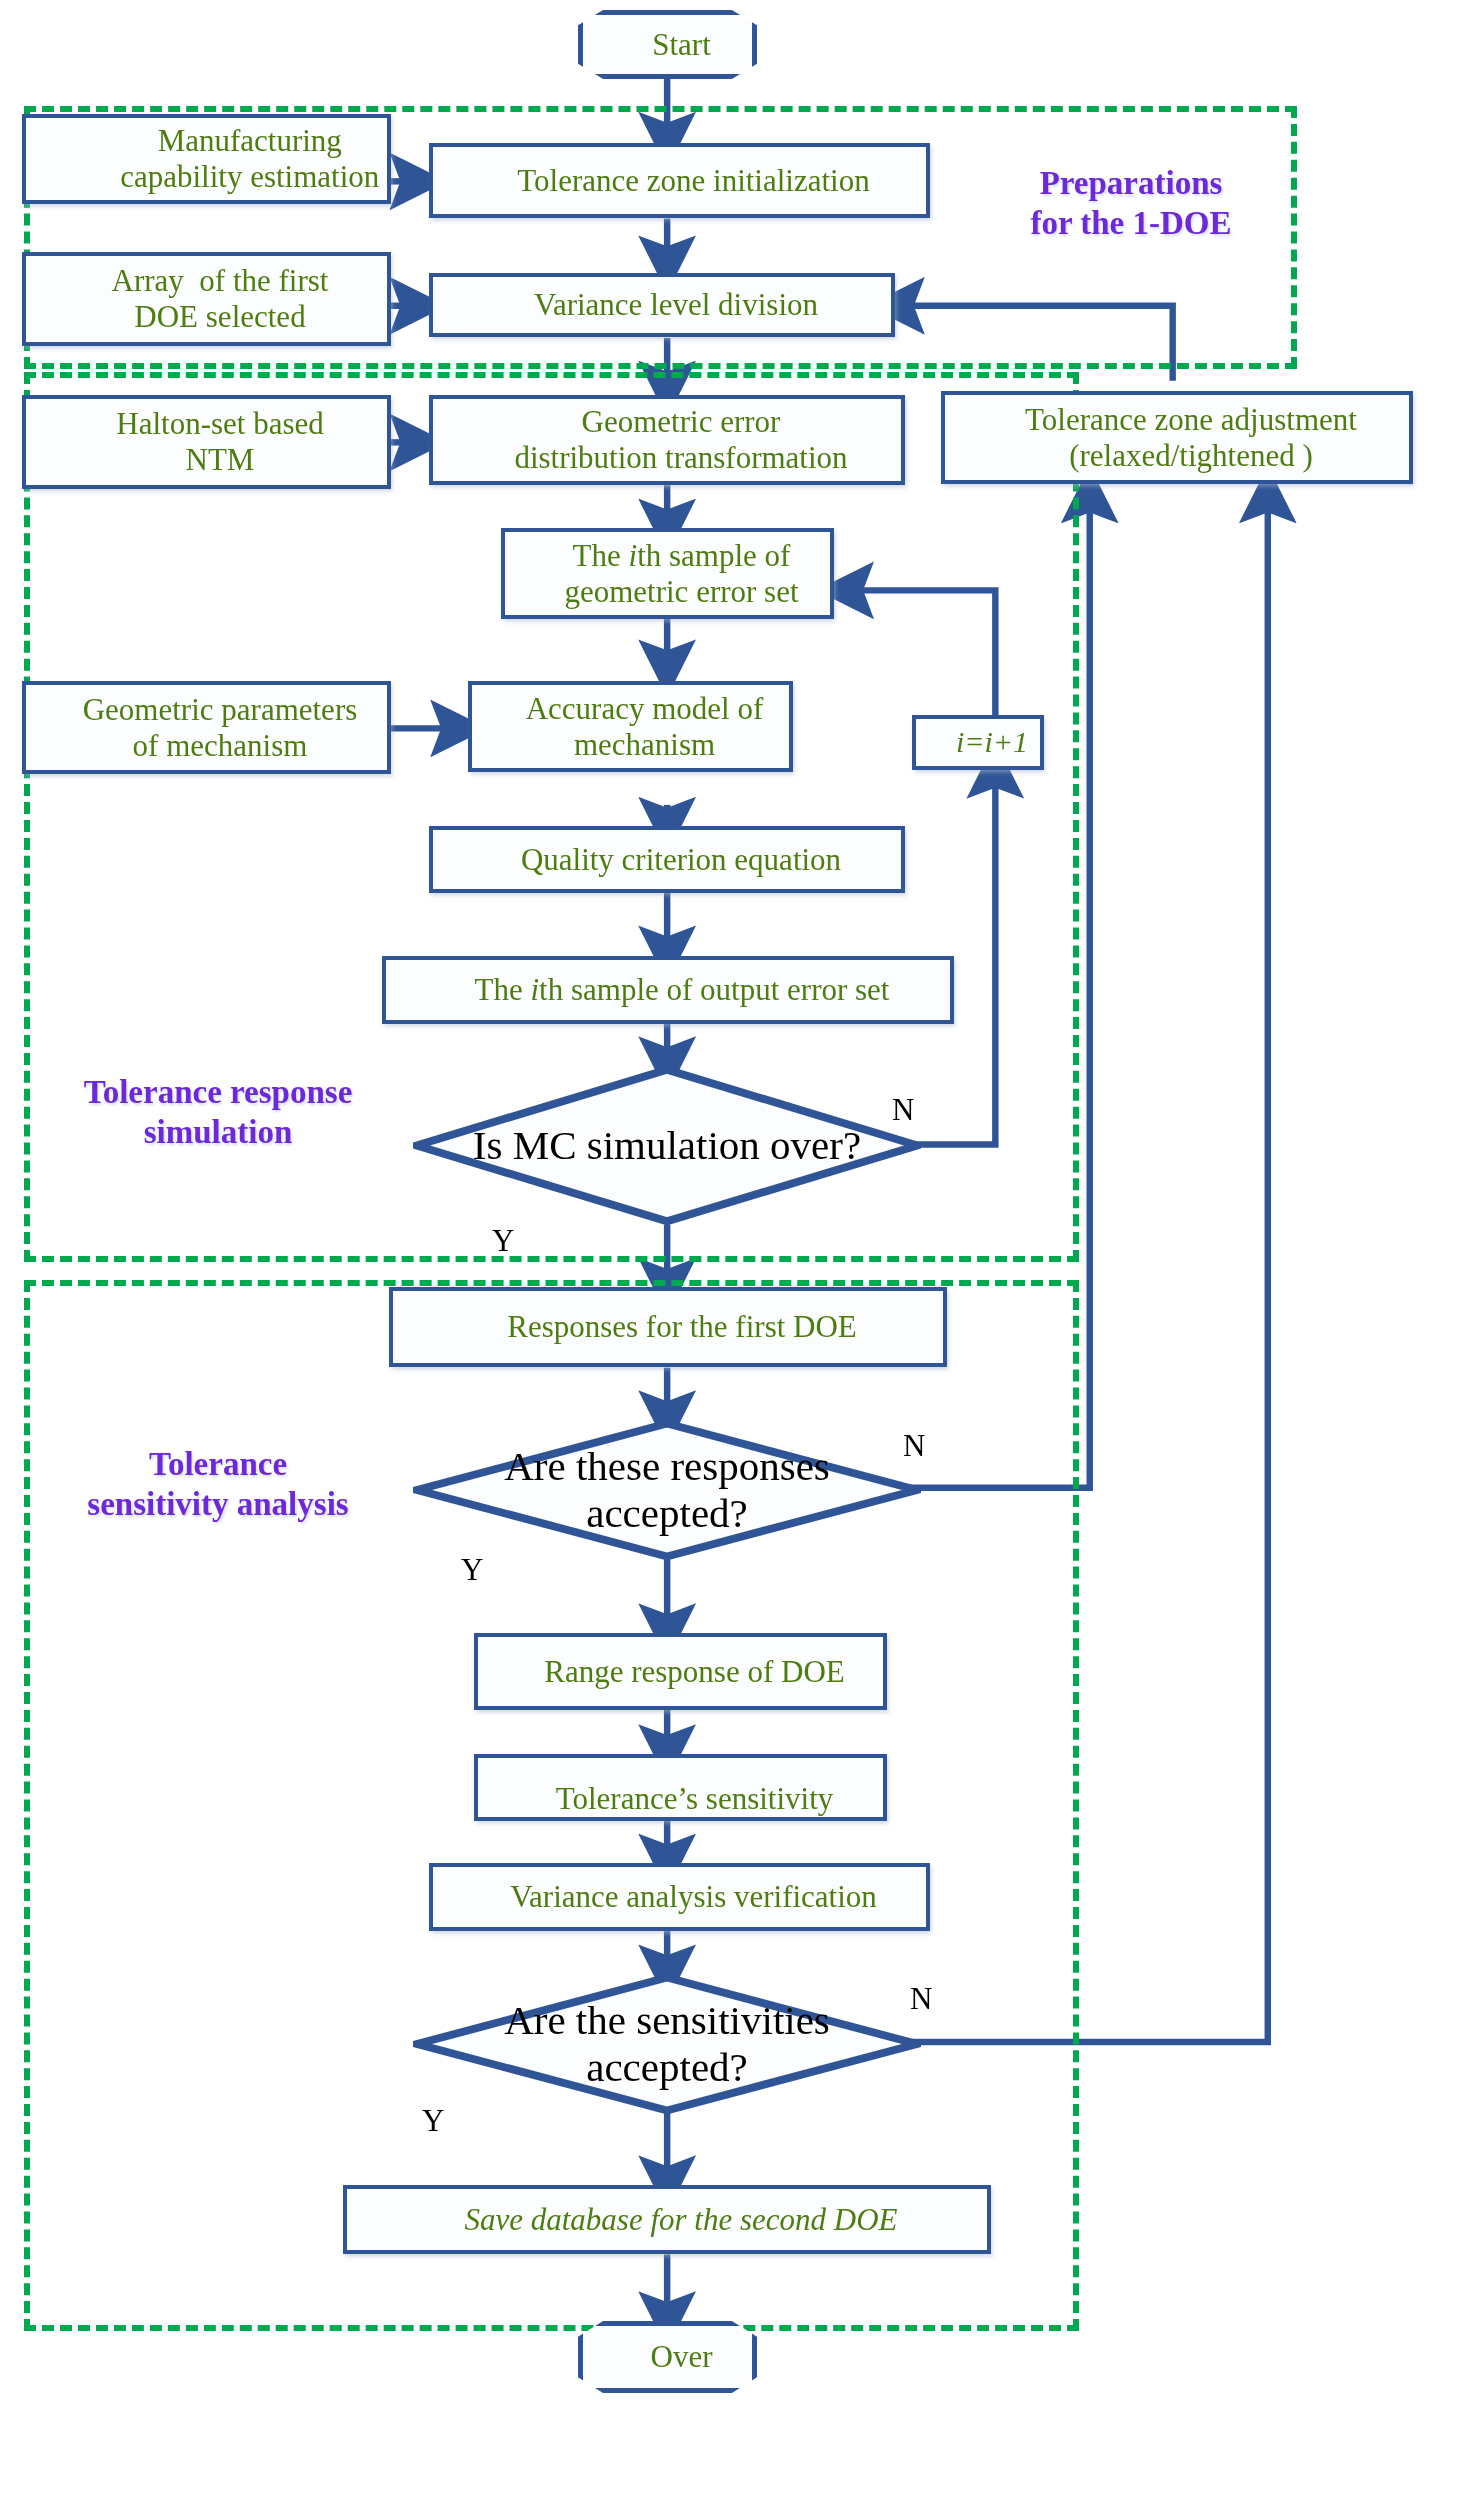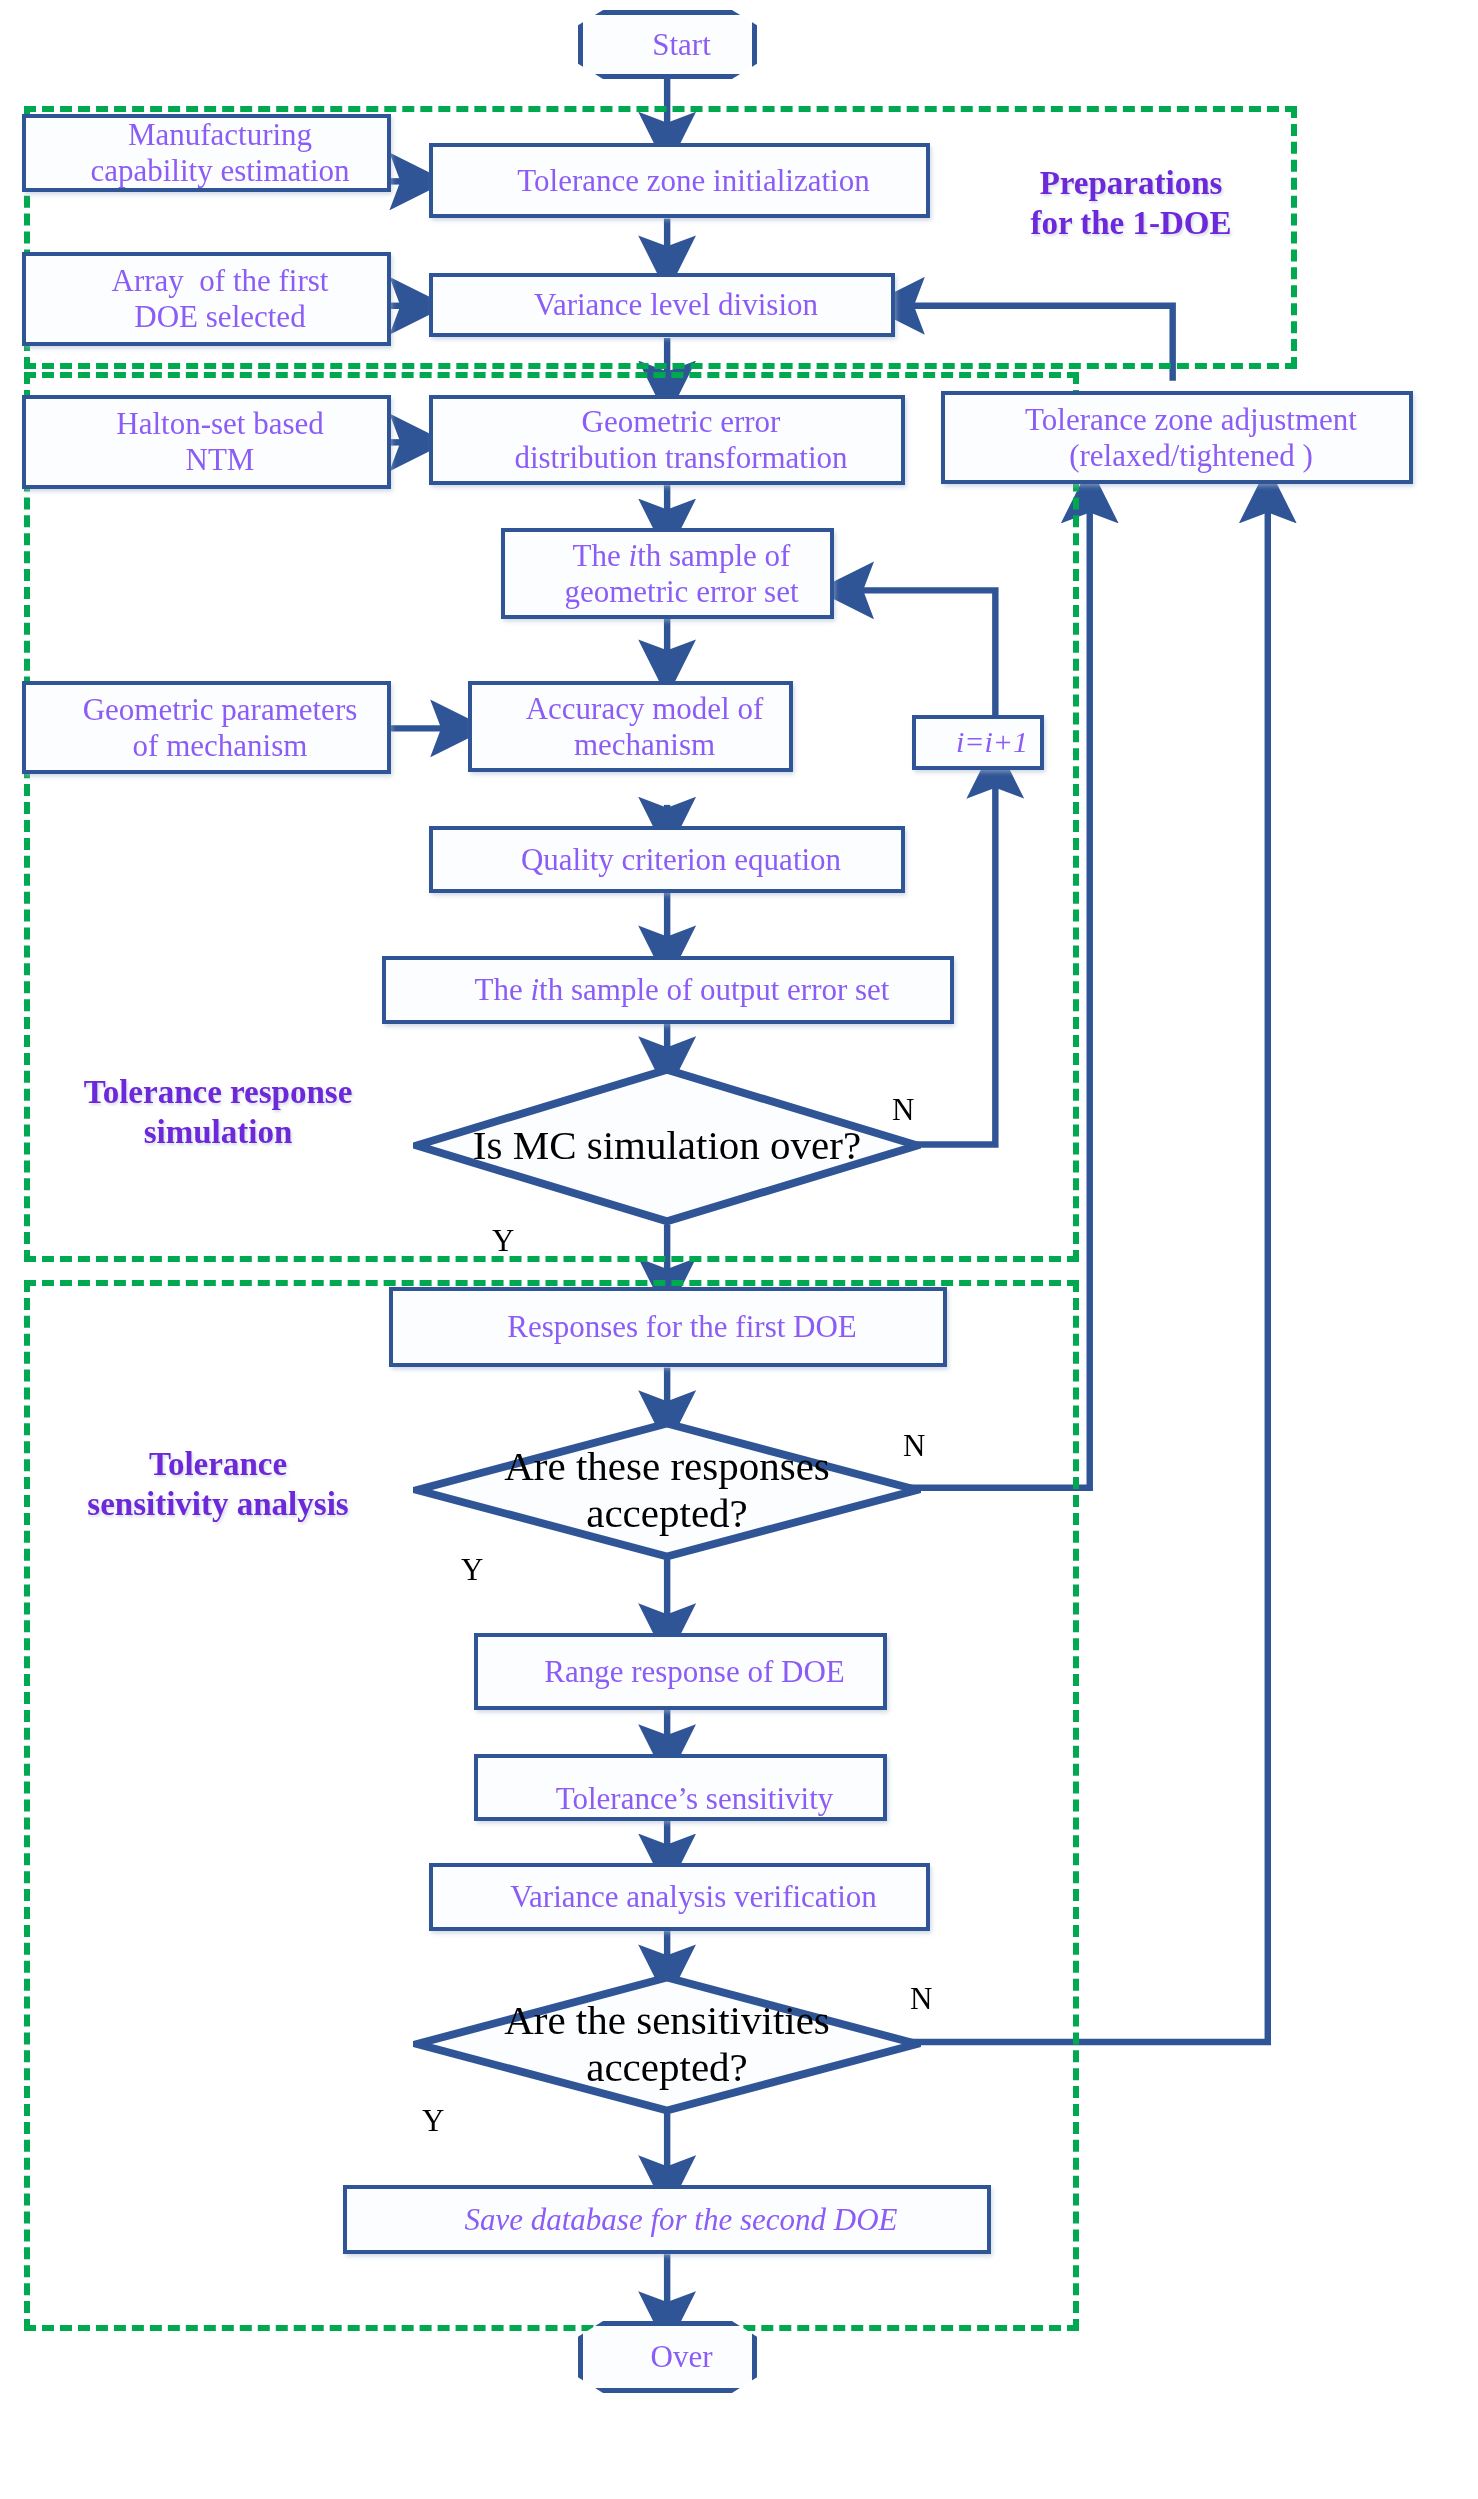--- a/index.html
+++ b/index.html
@@ -6,21 +6,21 @@
   body{font-family:"Liberation Serif", serif;}
   #stage{position:relative;width:1478px;height:2500px;background:#fff;overflow:hidden;}
   #svgroot{position:absolute;left:0;top:0;width:1478px;height:2500px;}
   .node{
     position:absolute;
     box-sizing:border-box;
     border:4.3px solid #2f5597;
     background:#fcfdff;
     display:flex;align-items:center;justify-content:center;
     text-align:center;
-    color:#8b5cf6;
+    color:#4d7c0f;
     font-family:"Liberation Serif", serif;
     font-size:31px;
     line-height:1.15;
     box-shadow:2.1px 2.9px 4.3px rgba(170,185,205,.55);
     z-index:4;
     padding-left:28px;
   }
   .node .txt{padding:0 7.2px;}
   .node.small{font-size:30px;}
   .term{
@@ -138,21 +138,21 @@
       <span class="txt">Start</span>
     </div>
   </div>
 
   <div class="termwrap" style="left:578px;top:2321px;width:179px;height:72px;">
     <div class="node term" style="position:absolute;left:0;top:0;width:179px;height:72px;">
       <span class="txt">Over</span>
     </div>
   </div>
 
-  <div class="node" style="left:21.5px;top:114px;width:369px;height:78px;">
+  <div class="node" style="left:21.5px;top:114px;width:369px;height:90px;justify-content:flex-end;">
     <span class="txt">
       Manufacturing<br>capability estimation
     </span>
   </div>
 
   <div class="node" style="left:429px;top:143px;width:501px;height:75px;">
     <span class="txt">Tolerance zone initialization</span>
   </div>
 
   <div class="node" style="left:21.5px;top:252px;width:369px;height:94px;">

